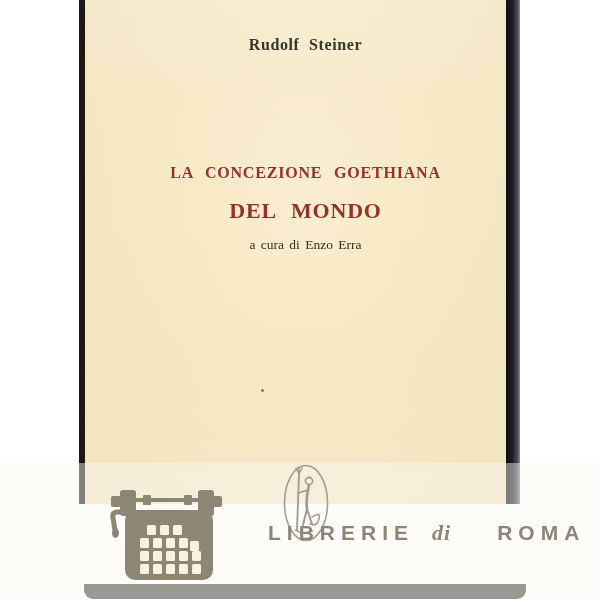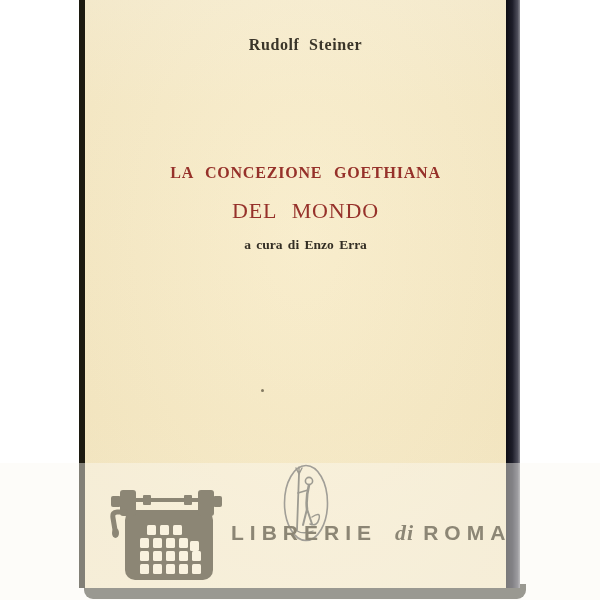--- a/index.html
+++ b/index.html
@@ -3,54 +3,54 @@
 <meta charset="utf-8">
 <style>
   html,body{margin:0;padding:0;}
   body{width:600px;height:600px;overflow:hidden;background:#fff;
        font-family:"Liberation Serif", serif;}
   .photo{position:relative;width:600px;height:600px;background:#ffffff;}
 
   
   .book-bottom-shadow{position:absolute;left:84px;top:584px;width:442px;height:15px;
        background:#49483f;border-radius:0 0 9px 9px;}
-  .book{position:absolute;left:79px;top:0;width:441px;height:588px;
+  .book{position:absolute;left:79px;top:0;width:441px;height:504px;
        background:linear-gradient(180deg,#f9efd2 0%,#f8ecc9 18%,#f7eac5 70%,#f8ecca 100%);
        border-left:6px solid #1c1a10;box-sizing:border-box;}
   .book-right-edge{position:absolute;right:0;top:0;width:14px;height:100%;
        background:linear-gradient(90deg,#0d0d14 0%,#1d1d29 45%,#4c4c59 82%,#8b8b93 100%);}
   .cover-texture{position:absolute;inset:0;
        background:radial-gradient(ellipse at 50% 40%, rgba(255,255,255,0.10), rgba(120,90,30,0.05));
        pointer-events:none;}
 
   .cover-content{position:absolute;left:0;top:0;width:421px;height:100%;
        transform:translateX(10px);}
   .author{position:absolute;top:36px;width:100%;text-align:center;
        font-size:16px;letter-spacing:0.6px;word-spacing:5px;color:#3a3529;font-weight:600;}
   .title1{position:absolute;top:164px;width:100%;text-align:center;
        font-size:16px;font-weight:600;letter-spacing:0.8px;word-spacing:7px;color:#96312a;}
   .title2{position:absolute;top:198px;width:100%;text-align:center;
-       font-size:22px;font-weight:400;letter-spacing:0.8px;word-spacing:9px;color:#96312a;}
+       font-size:22px;font-weight:700;letter-spacing:0.8px;word-spacing:9px;color:#96312a;}
   .subtitle{position:absolute;top:237px;width:100%;text-align:center;
-       font-size:13.5px;word-spacing:2px;color:#332e24;font-weight:700;}
+       font-size:13.5px;word-spacing:2px;color:#332e24;font-weight:400;}
   .speck{position:absolute;left:166px;top:389px;width:3px;height:3px;border-radius:50%;
        background:#6f6550;opacity:.85;}
 
   .publisher-logo{position:absolute;left:calc(50% - 20px);top:464px;}
   .publisher-name{position:absolute;top:541px;width:100%;text-align:center;
        transform:translateX(4px);font-size:13px;color:#413d30;letter-spacing:0.5px;}
 
   
   .watermark-band{position:absolute;left:0;top:463px;width:600px;height:137px;
        background:rgba(250,248,243,0.46);}
   .typewriter{position:absolute;left:110px;top:25px;}
   .wm-text{position:absolute;left:231px;top:57px;white-space:nowrap;
        color:#8c8675;display:flex;align-items:baseline;}
   .wm-bold{font-family:"Liberation Sans", sans-serif;font-weight:bold;
-       font-size:21px;letter-spacing:6px;}
+       font-size:21px;letter-spacing:6px;margin-left:37px;}
   .wm-di{font-family:"Liberation Serif", serif;font-style:italic;font-weight:bold;
        font-size:22px;margin:0 9px 0 18px;letter-spacing:1px;}
 </style>
 </head>
 <body>
 
 <div class="photo">
 
   <div class="book-bottom-shadow"></div>
 

